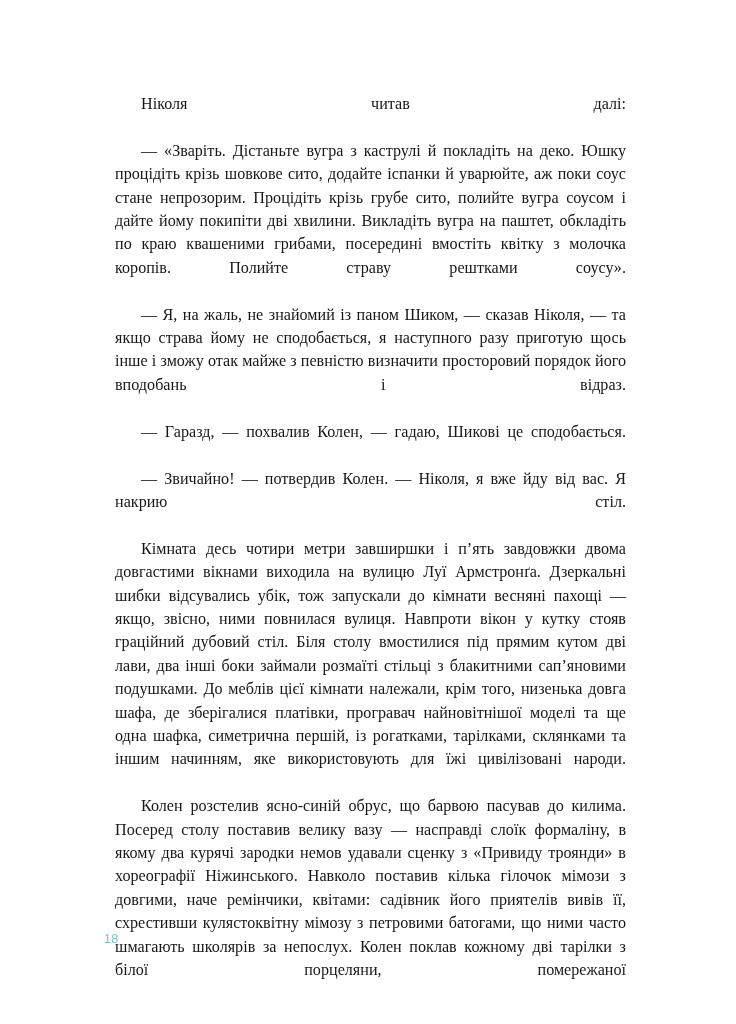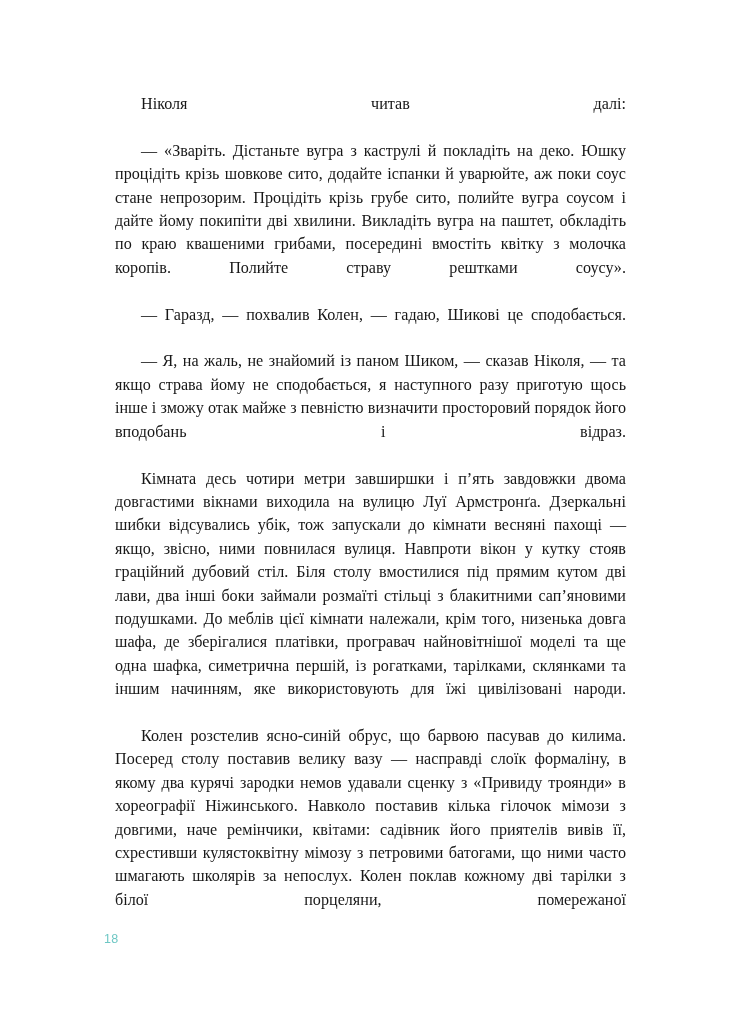--- a/index.html
+++ b/index.html
@@ -59,21 +59,22 @@
   }
 </style>
 </head>
 <body>
 
 <div class="page">
 
   <div class="text-block">
     <p class="para">Ніколя читав далі:</p>
     <p class="para">— «Зваріть. Дістаньте вугра з каструлі й покладіть на деко. Юшку процідіть крізь шовкове сито, додайте іспанки й уварюйте, аж поки соус стане непрозорим. Процідіть крізь грубе сито, полийте вугра соусом і дайте йому покипіти дві хвилини. Викладіть вугра на паштет, обкладіть по краю квашеними грибами, посередині вмостіть квітку з молочка коропів. Полийте страву рештками соусу».</p>
+    <p class="para">— Я, на жаль, не знайомий із паном Шиком, — сказав Ніколя, — та якщо страва йому не сподобається, я наступного разу приготую щось інше і зможу отак майже з певністю визначити просторовий порядок його вподобань і відраз.</p>
     <p class="para">— Гаразд, — похвалив Колен, — гадаю, Шикові це сподобається.</p>
-    <p class="para">— Я, на жаль, не знайомий із паном Шиком, — сказав Ніколя, — та якщо страва йому не сподобається, я наступного разу приготую щось інше і зможу отак майже з певністю визначити просторовий порядок його вподобань і відраз.</p>
+    <p class="para">— Звичайно! — потвердив Колен. — Ніколя, я вже йду від вас. Я накрию стіл.</p>
     <p class="para">Кімната десь чотири метри завширшки і п’ять завдовжки двома довгастими вікнами виходила на вулицю Луї Армстронґа. Дзеркальні шибки відсувались убік, тож запускали до кімнати весняні пахощі — якщо, звісно, ними повнилася вулиця. Навпроти вікон у кутку стояв граційний дубовий стіл. Біля столу вмостилися під прямим кутом дві лави, два інші боки займали розмаїті стільці з блакитними сап’яновими подушками. До меблів цієї кімнати належали, крім того, низенька довга шафа, де зберігалися платівки, програвач найновітнішої моделі та ще одна шафка, симетрична першій, із рогатками, тарілками, склянками та іншим начинням, яке використовують для їжі цивілізовані народи.</p>
     <p class="para">Колен розстелив ясно-синій обрус, що барвою пасував до килима. Посеред столу поставив велику вазу — насправді слоїк формаліну, в якому два курячі зародки немов удавали сценку з «Привиду троянди» в хореографії Ніжинського. Навколо поставив кілька гілочок мімози з довгими, наче ремінчики, квітами: садівник його приятелів вивів її, схрестивши кулястоквітну мімозу з петровими батогами, що ними часто шмагають школярів за непослух. Колен поклав кожному дві тарілки з білої порцеляни, помережаної</p>
   </div>
 
   <div class="page-number">18</div>
 
 </div>
 
 </body></html>

